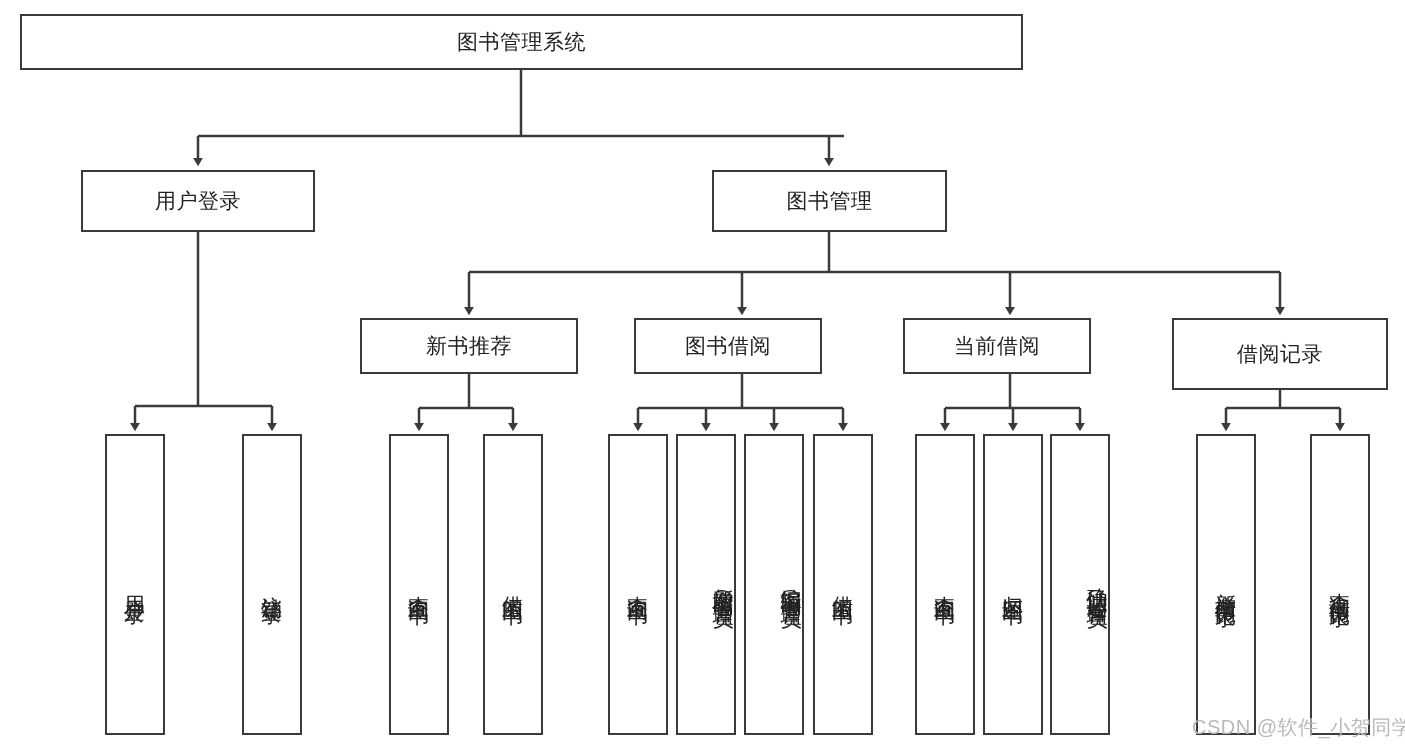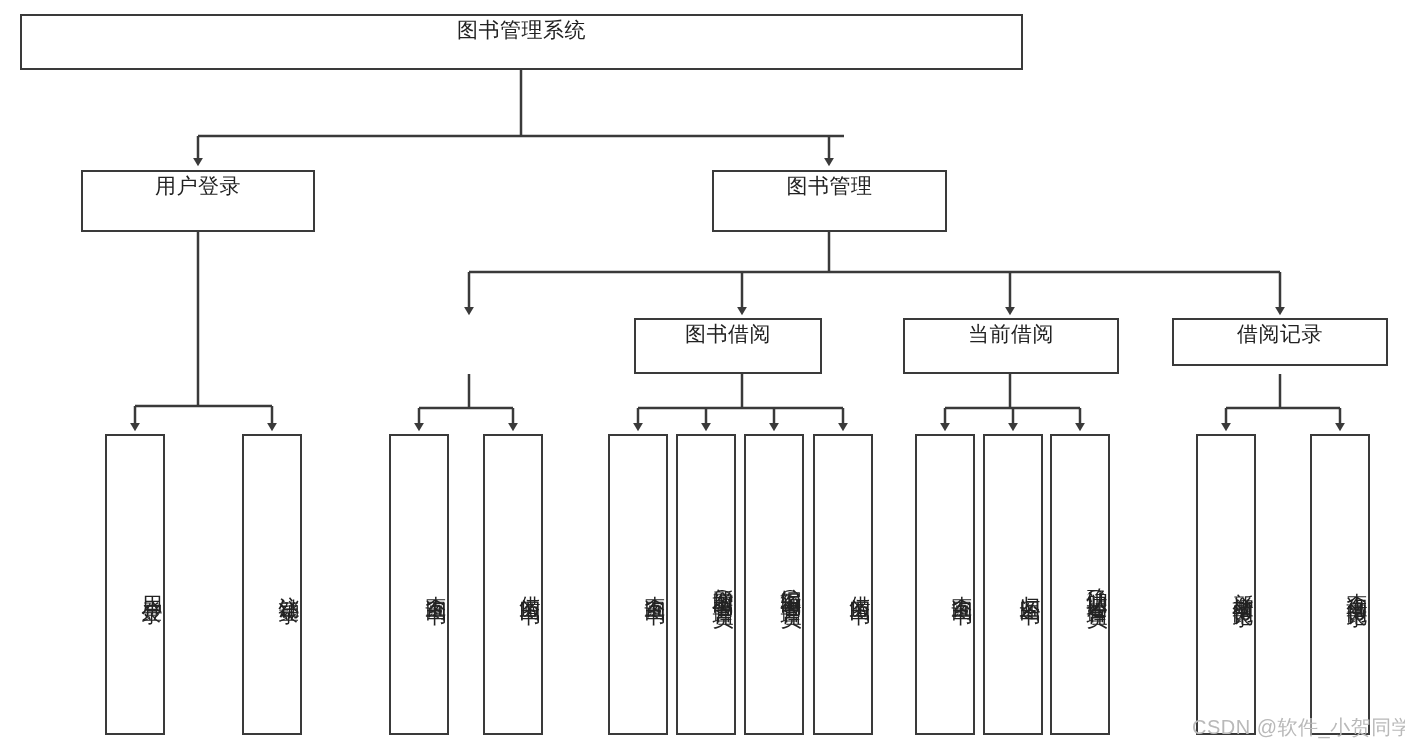--- a/index.html
+++ b/index.html
@@ -24,21 +24,21 @@
     width: 1405px;
     height: 747px;
     pointer-events: none;
   }
   .node {
     position: absolute;
     box-sizing: border-box;
     border: 2.5px solid #3a3a3a;
     background: #ffffff;
     display: flex;
-    align-items: flex-start;
+    align-items: center;
     justify-content: center;
     color: #222222;
   }
   .node.horiz {
     font-size: 21px;
     letter-spacing: 0.5px;
   }
   .node.vert {
     writing-mode: vertical-rl;
     text-orientation: upright;
@@ -132,27 +132,30 @@
     <span>图书管理系统</span>
   </div>
 
   <div class="node horiz" style="left:81px; top:170px; width:234px; height:62px;">
     <span>用户登录</span>
   </div>
   <div class="node horiz" style="left:712px; top:170px; width:235px; height:62px;font-family:Liberation Serif, serif;">
     <span>图书管理</span>
   </div>
 
+  <div class="node horiz" style="left:360px; top:318px; width:218px; height:56px;">
+    <span>新书推荐</span>
+  </div>
   <div class="node horiz" style="left:634px; top:318px; width:188px; height:56px;">
     <span>图书借阅</span>
   </div>
-  <div class="node horiz" style="left:903px; top:318px; width:216px; height:56px;">
+  <div class="node horiz" style="left:903px; top:318px; width:188px; height:56px;">
     <span>当前借阅</span>
   </div>
-  <div class="node horiz" style="left:1172px; top:318px; width:216px; height:48px;">
+  <div class="node horiz" style="left:1172px; top:318px; width:216px; height:72px;">
     <span>借阅记录</span>
   </div>
 
   <div class="node vert" style="left:105px; top:434px; width:60px; height:301px;">
     <span class="vlabel">用户登录</span>
   </div>
   <div class="node vert" style="left:242px; top:434px; width:60px; height:301px;">
     <span class="vlabel">注销登录</span>
   </div>
 

